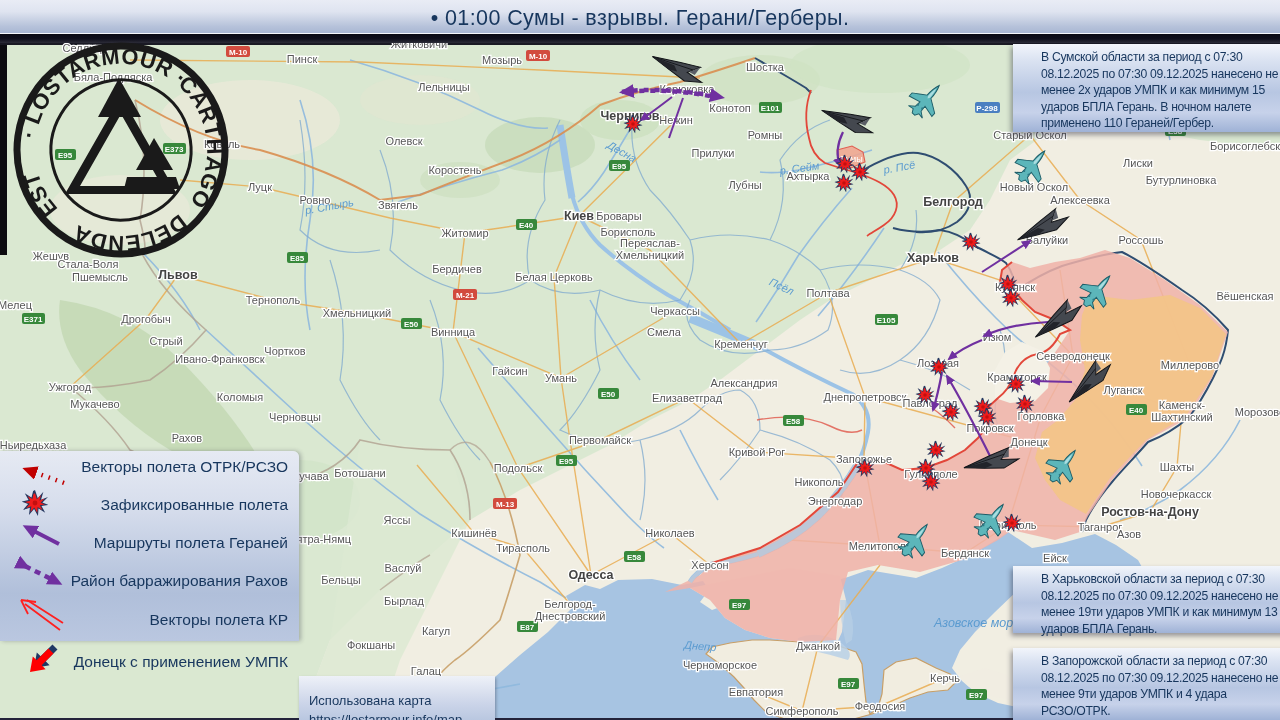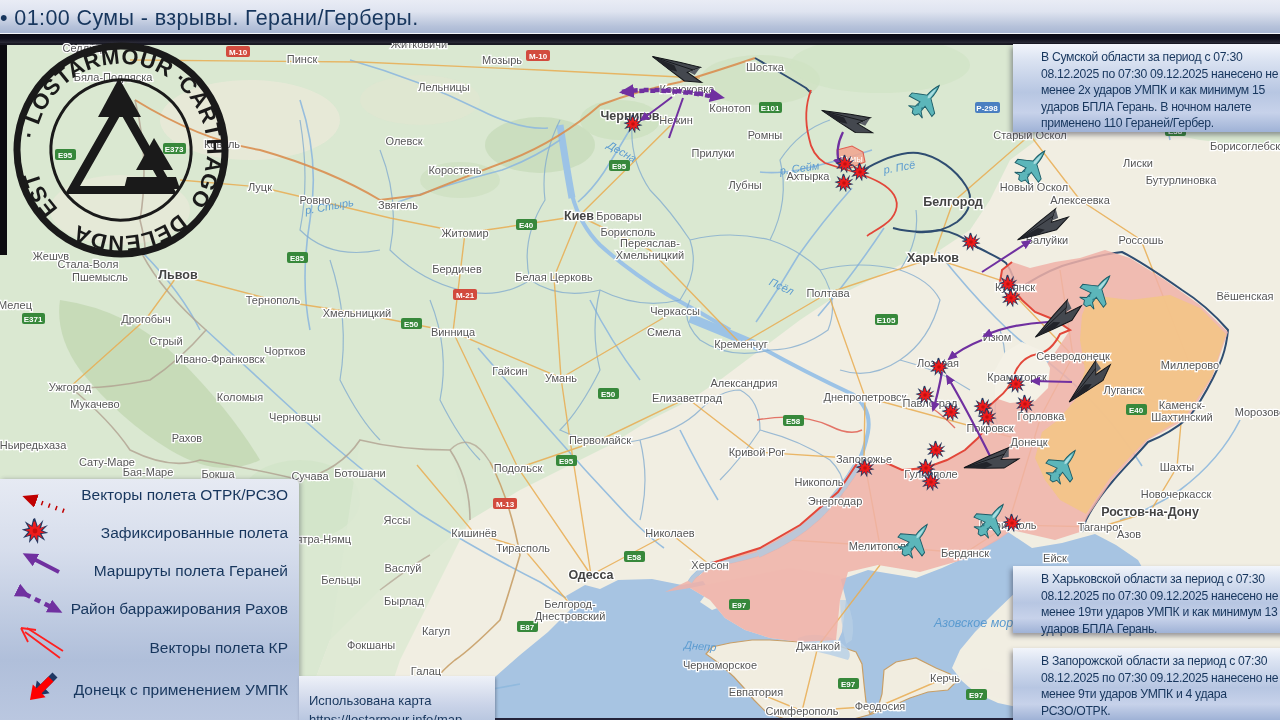--- a/index.html
+++ b/index.html
@@ -1,24 +1,24 @@
 <!DOCTYPE html>
 <html><head><meta charset="utf-8">
 <style>
 html,body{margin:0;padding:0}
 body{width:1280px;height:720px;overflow:hidden;position:relative;font-family:"Liberation Sans",sans-serif;background:#efede2}
 #map{position:absolute;left:0;top:0}
 .topbar{position:absolute;left:0;top:0;width:1280px;height:33px;background:linear-gradient(180deg,#e9ecf5 0%,#dfe4f0 35%,#b6c2da 80%,#a9b7d3 100%);border-bottom:1px solid #f5f7fb}
 .topbar:after{content:"";position:absolute;left:0;top:34px;width:1280px;height:9px;background:linear-gradient(180deg,#0a0a14 0%,#10101c 55%,#2c2c38 100%)}
-.title{position:absolute;left:0;top:6px;width:1280px;color:#17365d;font-size:21.5px;letter-spacing:0.4px}
+.title{position:absolute;left:0;top:6px;width:1280px;text-align:center;color:#17365d;font-size:21.5px;letter-spacing:0.4px}
 .ibox{position:absolute;background:linear-gradient(180deg,#f2f5fb 0%,#dbe3f2 18%,#b7c6e2 55%,#c7d2ea 78%,#9fb2d6 100%);color:#17365d;font-size:12.2px;letter-spacing:-0.3px;line-height:16.6px;padding:5px 4px 0 28px;box-shadow:-2px 3px 5px rgba(40,40,60,0.45);white-space:nowrap}
 #box1{left:1013px;top:44px;width:251px;height:83px}
 #box2{left:1013px;top:566px;width:251px;height:62px}
 #box3{left:1013px;top:648px;width:251px;height:67px}
-#legend{position:absolute;left:0;top:479px;width:299px;height:241px;background:linear-gradient(180deg,#e6eaf3 0%,#d6ddec 30%,#b0bfda 75%,#bac7e0 100%);border-radius:0 6px 0 0;box-shadow:2px 0 4px rgba(40,40,60,0.3)}
+#legend{position:absolute;left:0;top:451px;width:299px;height:190px;background:linear-gradient(180deg,#e6eaf3 0%,#d6ddec 30%,#b0bfda 75%,#bac7e0 100%);border-radius:0 6px 0 0;box-shadow:2px 0 4px rgba(40,40,60,0.3)}
 .leg{position:absolute;right:11px;color:#17365d;font-size:15.5px;white-space:nowrap}
 #credit{position:absolute;left:299px;top:676px;width:186px;height:38px;background:linear-gradient(180deg,#eef1f8 0%,#ccd5e9 50%,#aebfdb 100%);color:#17365d;font-size:13px;line-height:1.45;padding:16px 0 0 10px;box-shadow:1px 2px 3px rgba(40,40,60,0.4)}
 #stamp{position:absolute;left:9px;top:38px}
 .botline{position:absolute;left:0;top:718px;width:1280px;height:2px;background:#23233a}
 </style></head>
 <body>
 <svg id="map" width="1280" height="720" viewBox="0 0 1280 720">
 <defs>
 <symbol id="boom" viewBox="-14 -14 28 28">
  <path fill="#25375f" d="M0,-14 L3,-5 L9,-12 L6.5,-3.5 L14,-6.5 L8,-0.5 L14.5,2 L7,3.2 L11,10.5 L3.8,6 L3.2,14 L-1,6.5 L-6.5,13 L-5.5,5 L-13,7.5 L-7.5,1 L-14.5,-1.5 L-7,-3.2 L-11,-10.5 L-3.8,-6 L-2,-13 Z"></path>

